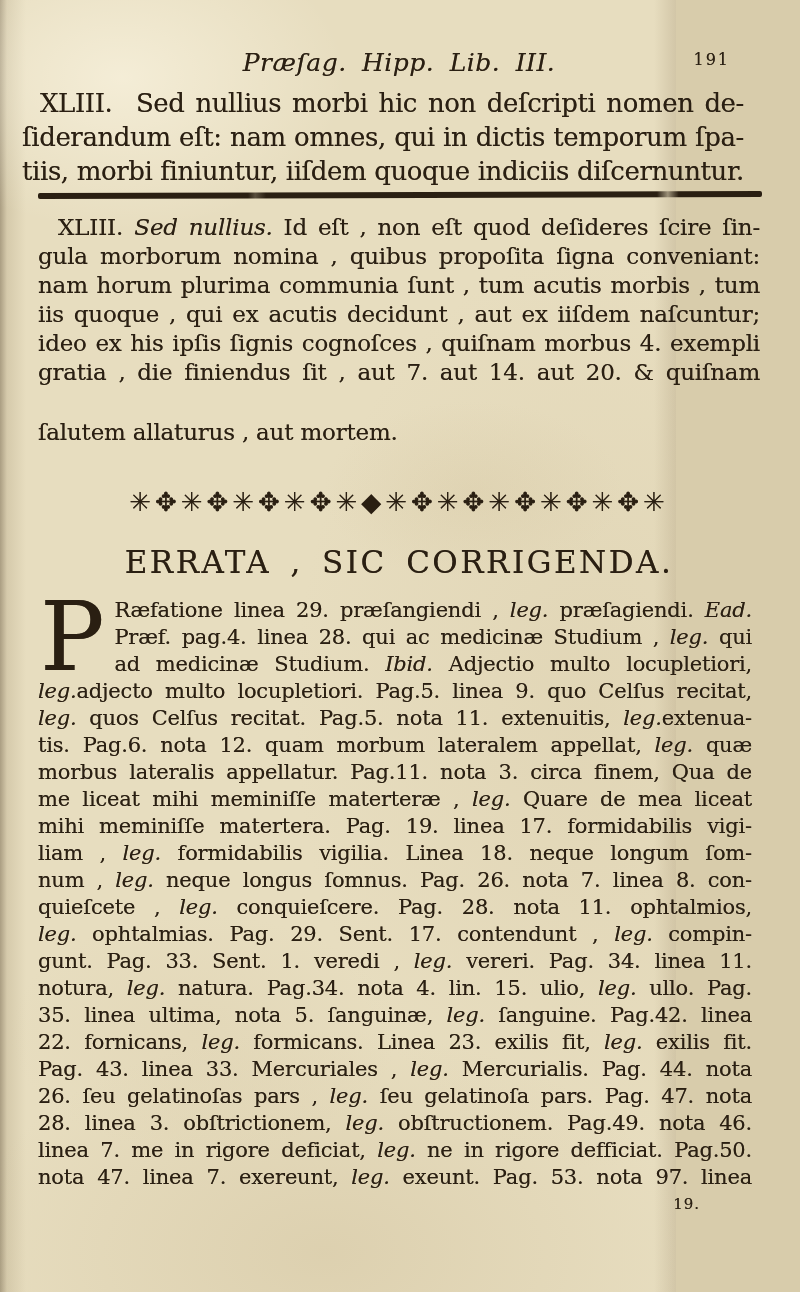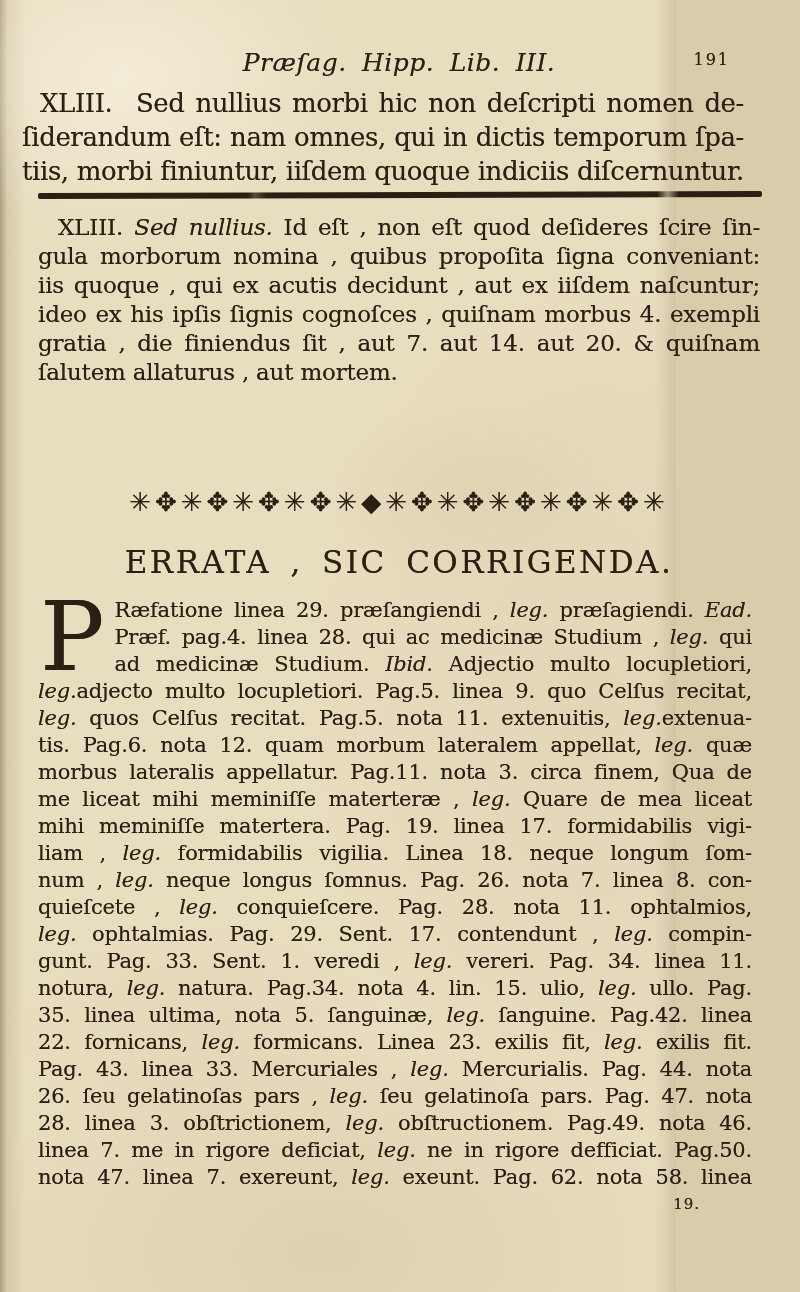--- a/index.html
+++ b/index.html
@@ -44,21 +44,21 @@
 
   .rule{
     position:absolute;top:192px;left:38px;width:724px;height:6px;border-radius:2px;
     background:linear-gradient(90deg, var(--ink) 0%, var(--ink) 29%, rgba(42,31,18,0.75) 30%, var(--ink) 31.5%,
       var(--ink) 85.5%, rgba(42,31,18,0.35) 87%, var(--ink) 88.5%, var(--ink) 100%);
     transform:rotate(-0.15deg);
   }
 
   .commentary{position:absolute;top:213px;left:38px;width:722px;font-size:23px;line-height:29px;letter-spacing:-0.2px;}
   .commentary .tline:first-child{text-indent:20px;}
-  .commentary .tline:last-child{text-align-last:left;}
+  .commentary .tline:last-child{text-align-last:left;margin-top:31px;}
 
   .finis{
     position:absolute;top:422px;left:38px;width:722px;
     text-align:center;font-size:30px;letter-spacing:9px;word-spacing:2px;
   }
 
   .ornament{
     position:absolute;top:480px;left:38px;width:722px;
     text-align:center;font-size:26px;letter-spacing:4px;line-height:44px;
   }
@@ -93,20 +93,21 @@
       <div class="tline"><span>XLIII.  Sed nullius morbi hic non deſcripti nomen de-</span></div>
       <div class="tline"><span>ſiderandum eſt: nam omnes, qui in dictis temporum ſpa-</span></div>
       <div class="tline"><span>tiis, morbi finiuntur, iiſdem quoque indiciis diſcernuntur.</span></div>
     </div>
 
   <div class="rule"></div>
 
   <div class="commentary">
       <div class="tline"><span>XLIII. </span><span class="it">Sed nullius.</span><span> Id eſt , non eſt quod deſideres ſcire ſin-</span></div>
       <div class="tline"><span>gula morborum nomina , quibus propoſita ſigna conveniant:</span></div>
+      <div class="tline"><span>nam horum plurima communia ſunt , tum acutis morbis , tum</span></div>
       <div class="tline"><span>iis quoque , qui ex acutis decidunt , aut ex iiſdem naſcuntur;</span></div>
       <div class="tline"><span>ideo ex his ipſis ſignis cognoſces , quiſnam morbus 4. exempli</span></div>
       <div class="tline"><span>gratia , die finiendus ſit , aut 7. aut 14. aut 20. &amp; quiſnam</span></div>
       <div class="tline"><span>ſalutem allaturus , aut mortem.</span></div>
     </div>
 
 
   <div class="ornament">✳✥✳✥✳✥✳✥✳◆✳✥✳✥✳✥✳✥✳✥✳</div>
 
   <div class="errata-heading">ERRATA , SIC CORRIGENDA.</div>
@@ -128,18 +129,18 @@
         <div class="tline"><span>quieſcete , </span><span class="it">leg.</span><span> conquieſcere. Pag. 28. nota 11. ophtalmios,</span></div>
         <div class="tline"><span class="it">leg.</span><span> ophtalmias. Pag. 29. Sent. 17. contendunt , </span><span class="it">leg.</span><span> compin-</span></div>
         <div class="tline"><span>gunt. Pag. 33. Sent. 1. veredi , </span><span class="it">leg.</span><span> vereri. Pag. 34. linea 11.</span></div>
         <div class="tline"><span>notura, </span><span class="it">leg.</span><span> natura. Pag.34. nota 4. lin. 15. ulio, </span><span class="it">leg.</span><span> ullo. Pag.</span></div>
         <div class="tline"><span>35. linea ultima, nota 5. ſanguinæ, </span><span class="it">leg.</span><span> ſanguine. Pag.42. linea</span></div>
         <div class="tline"><span>22. fornicans, </span><span class="it">leg.</span><span> formicans. Linea 23. exilis fit, </span><span class="it">leg.</span><span> exilis fit.</span></div>
         <div class="tline"><span>Pag. 43. linea 33. Mercuriales , </span><span class="it">leg.</span><span> Mercurialis. Pag. 44. nota</span></div>
         <div class="tline"><span>26. ſeu gelatinoſas pars , </span><span class="it">leg.</span><span> ſeu gelatinoſa pars. Pag. 47. nota</span></div>
         <div class="tline"><span>28. linea 3. obſtrictionem, </span><span class="it">leg.</span><span> obſtructionem. Pag.49. nota 46.</span></div>
         <div class="tline"><span>linea 7. me in rigore deficiat, </span><span class="it">leg.</span><span> ne in rigore defficiat. Pag.50.</span></div>
-        <div class="tline"><span>nota 47. linea 7. exereunt, </span><span class="it">leg.</span><span> exeunt. Pag. 62. nota 58. linea</span></div>
+        <div class="tline"><span>nota 47. linea 7. exereunt, </span><span class="it">leg.</span><span> exeunt. Pag. 53. nota 97. linea</span></div>
       </div>
     <div class="catchword">19.</div>
   </div>
 
 </div>
 
 </body></html>

